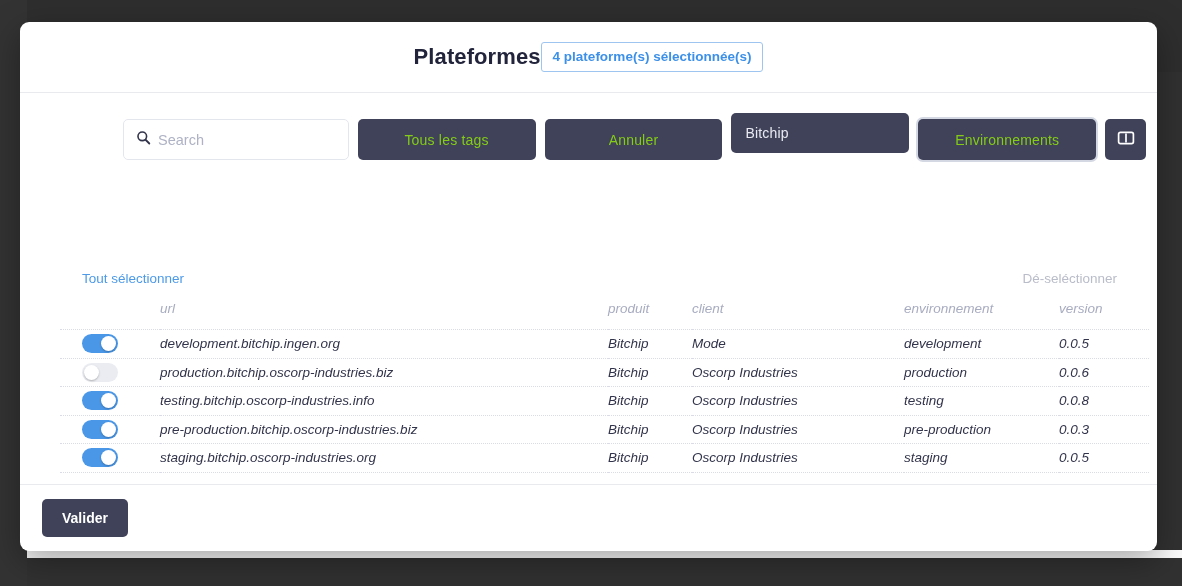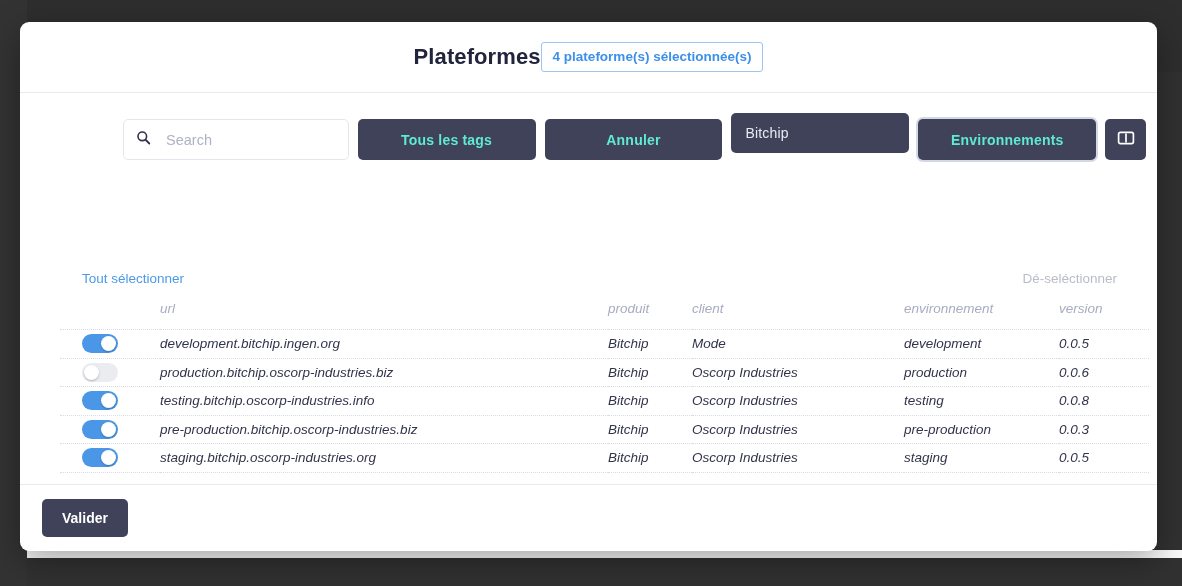--- a/index.html
+++ b/index.html
@@ -121,42 +121,42 @@
     width: 227px;
     height: 41px;
     box-sizing: border-box;
     border: 1px solid #e3e6ec;
     border-radius: 5px;
     background: #fff;
     display: flex;
     align-items: center;
     padding: 0 12px;
     margin-top: 3px;
-    gap: 13px;
+    gap: 5px;
   }
   .search-icon { flex: 0 0 auto; display: block; }
   .search-input {
     border: 0;
     outline: none;
     font-family: "Liberation Sans", sans-serif;
     font-size: 14.5px;
     color: #32344b;
     width: 100%;
     background: transparent;
   }
   .search-input::placeholder { color: #aeb2c4; }
 
   .tbtn {
     background: #3f4259;
-    color: #5eead4;
+    color: #84cc16;
     border: none;
     border-radius: 5px;
     font-family: "Liberation Sans", sans-serif;
     font-size: 14px;
-    font-weight: bold;
+    font-weight: normal;
     letter-spacing: .2px;
     height: 41px;
     margin-top: 3px;
     cursor: pointer;
     display: flex;
     align-items: center;
     justify-content: center;
     box-sizing: border-box;
     padding: 0 14px;
   }

